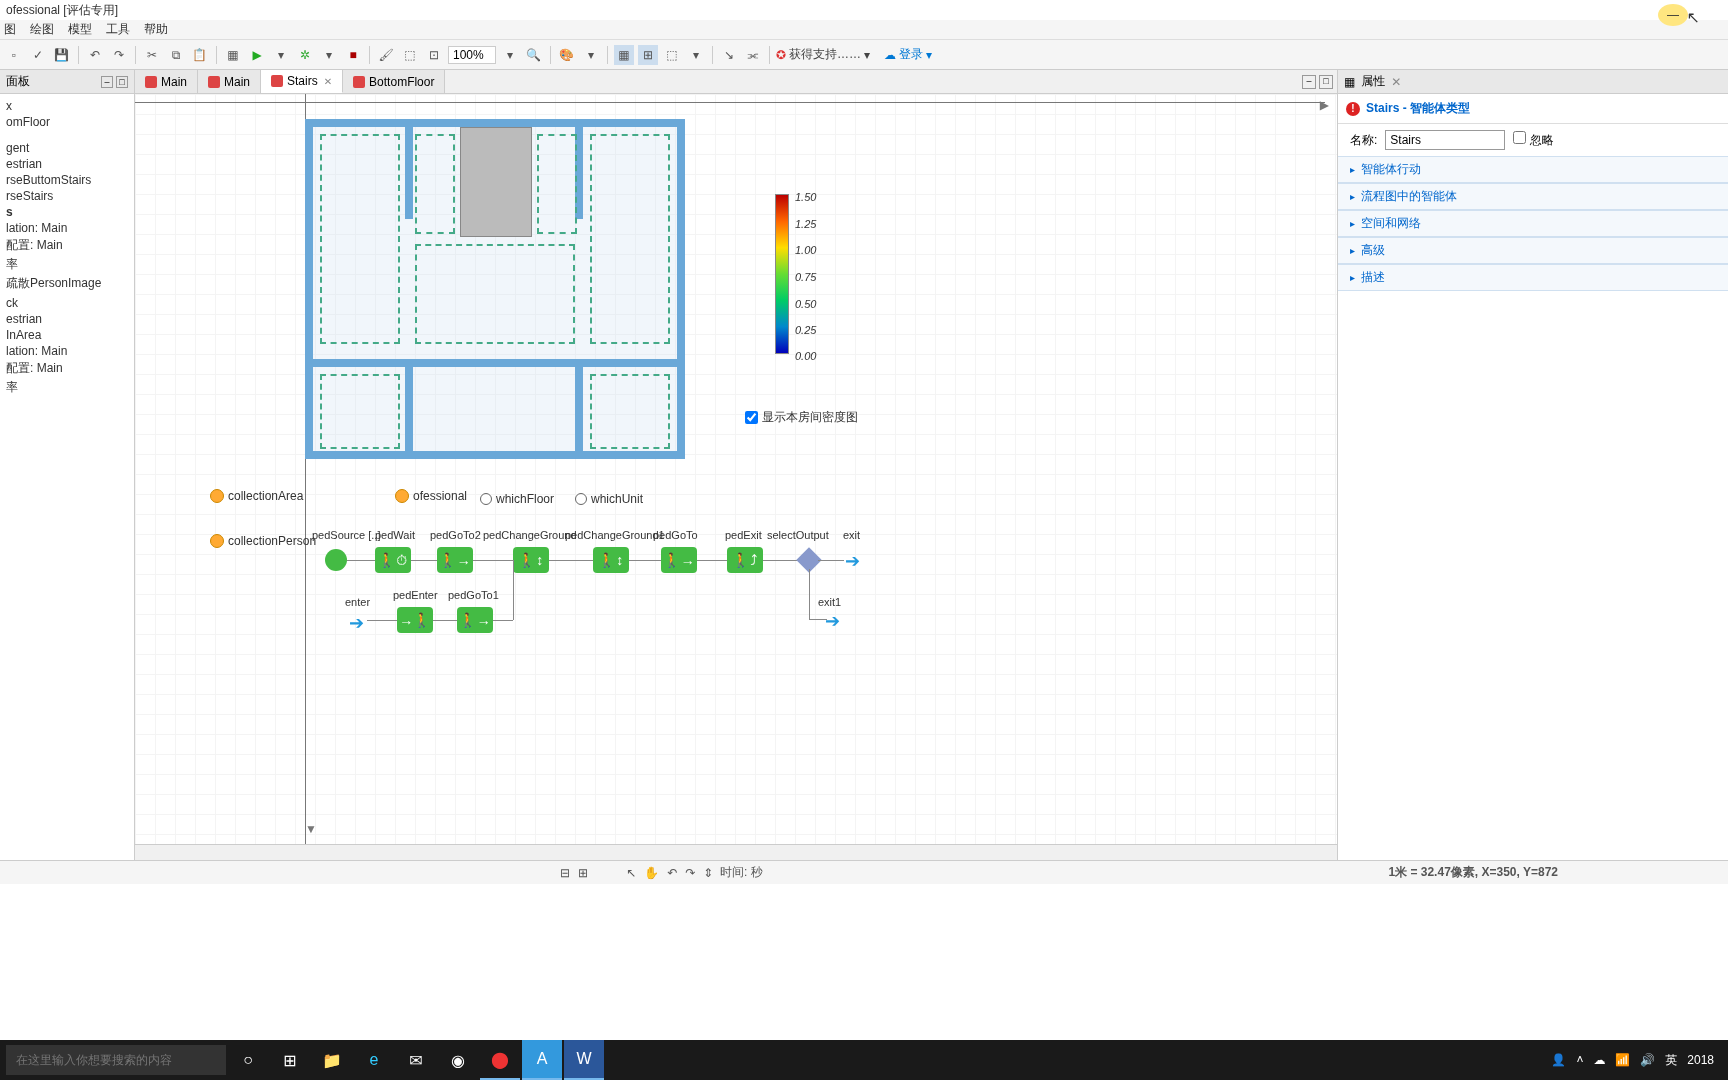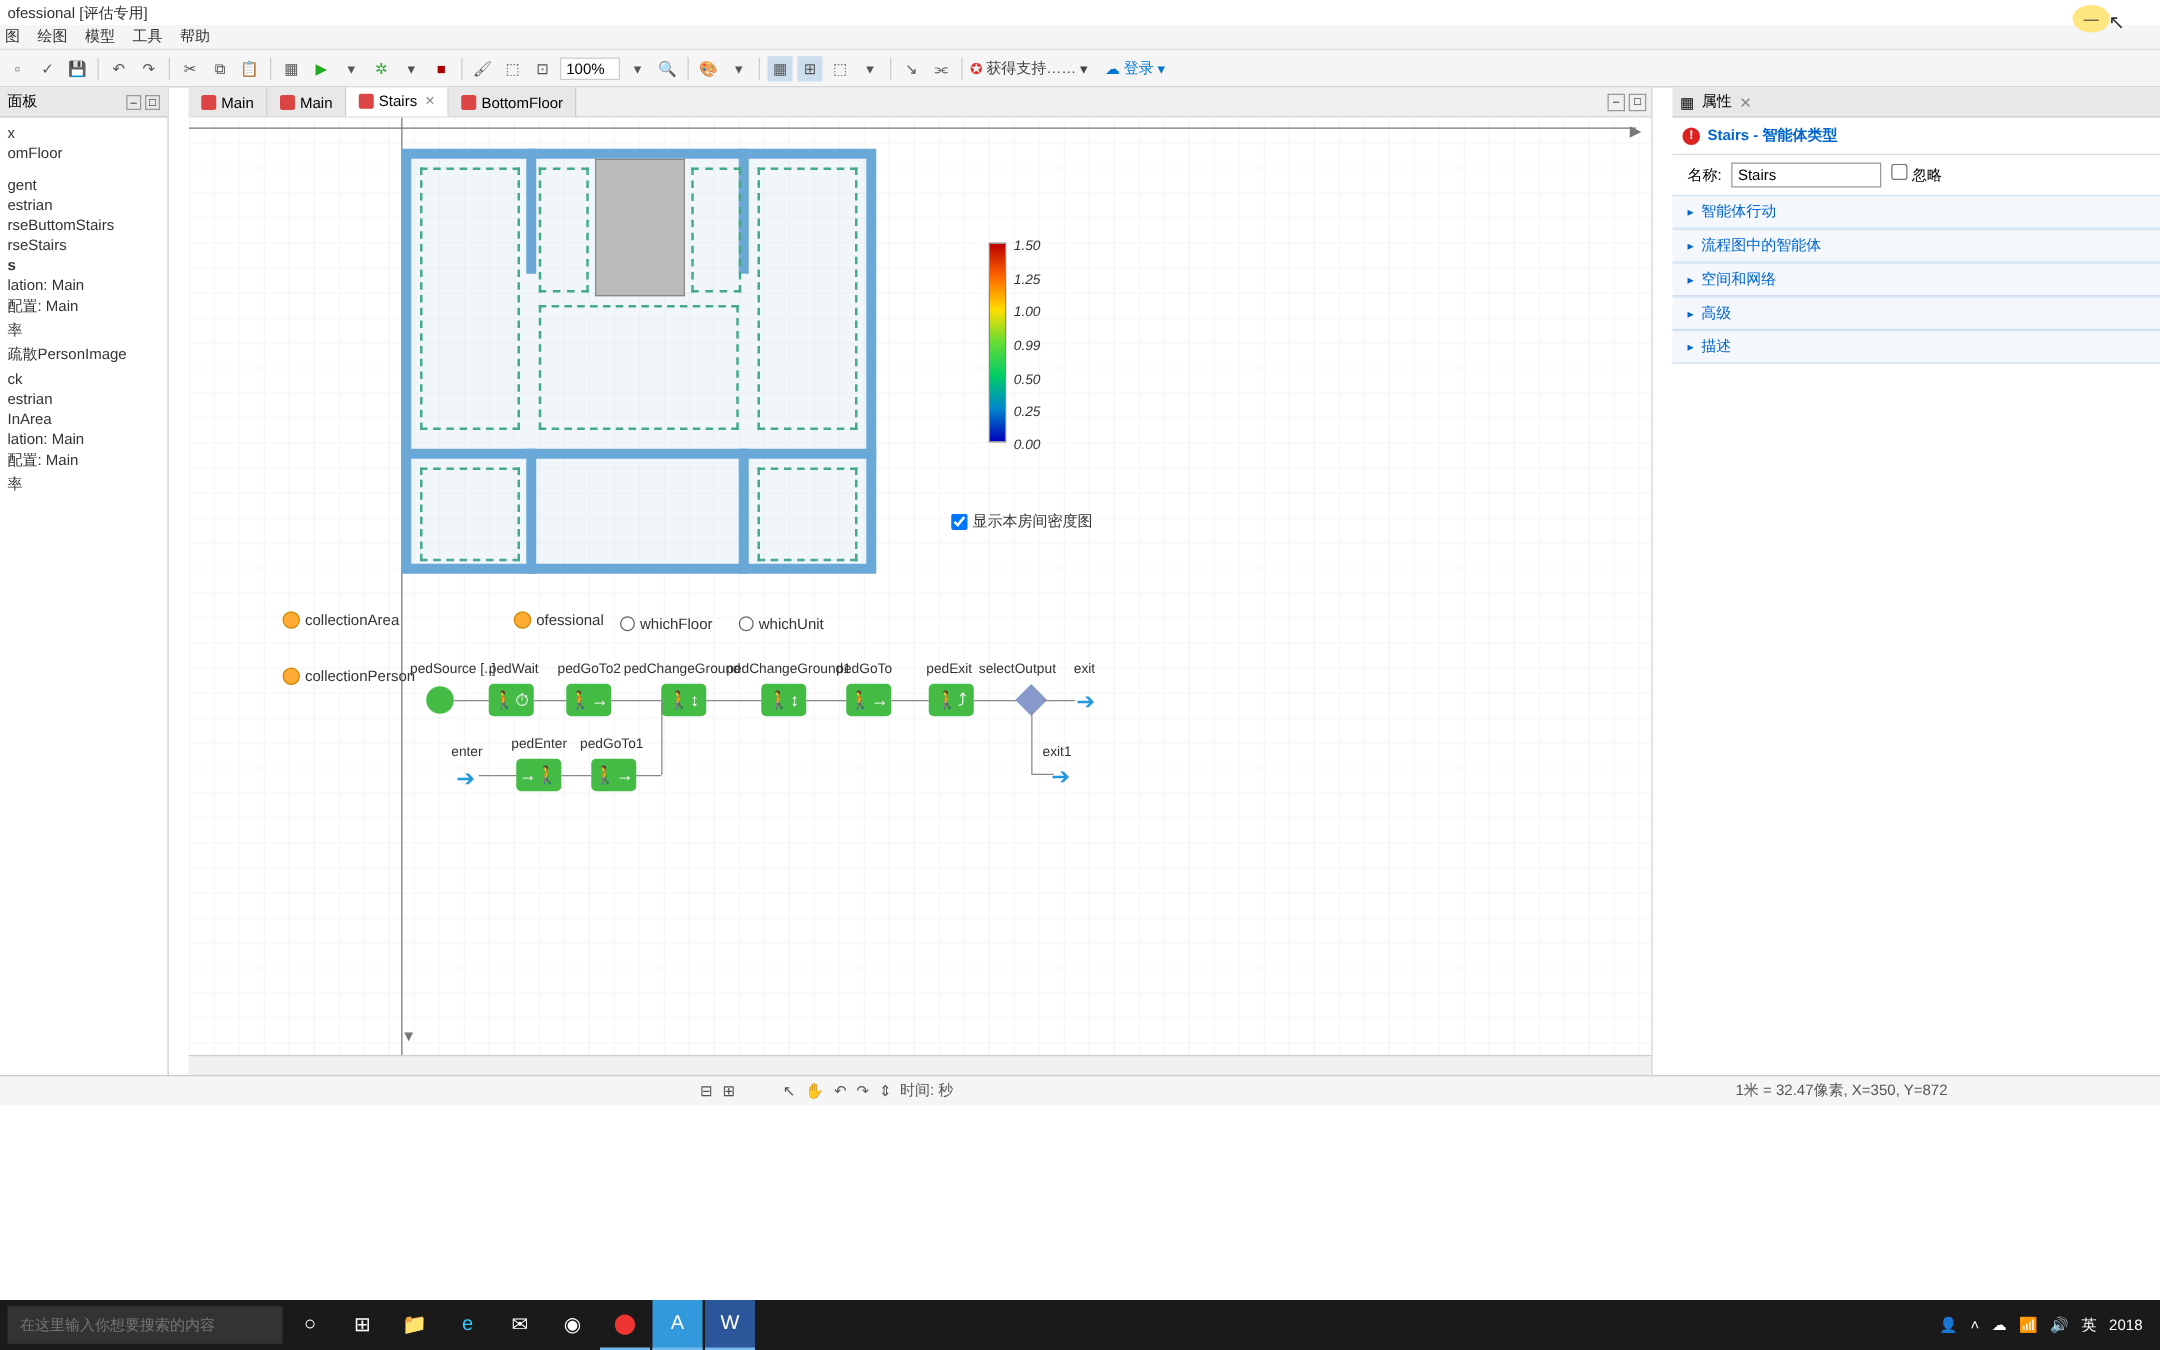--- a/index.html
+++ b/index.html
@@ -6,21 +6,21 @@
 body { background: #fff; overflow: hidden; width: 1728px; height: 1080px; }
 .titlebar { height: 20px; background: #fff; padding: 2px 6px; color: #333; }
 .menubar { height: 20px; background: #f5f5f5; border-bottom: 1px solid #ddd; display: flex; align-items: center; padding: 0 4px; gap: 14px; }
 .menubar span { color: #333; cursor: default; }
 .toolbar { height: 30px; background: #f5f5f5; border-bottom: 1px solid #ccc; display: flex; align-items: center; padding: 0 4px; gap: 4px; }
 .tb-btn { width: 20px; height: 20px; display: flex; align-items: center; justify-content: center; color: #555; }
 .tb-sep { width: 1px; height: 18px; background: #ccc; margin: 0 2px; }
 .zoom { border: 1px solid #ccc; padding: 1px 4px; background: #fff; width: 48px; }
 .support { color: #444; display: flex; align-items: center; gap: 3px; }
 .login { color: #0078d4; display: flex; align-items: center; gap: 3px; }
-.workspace { display: flex; height: 790px; gap: 16px; }
+.workspace { display: flex; height: 790px; }
 .sidebar { width: 135px; border-right: 1px solid #ccc; background: #fff; }
 .panel-header { background: #e8e8e8; border-bottom: 1px solid #ccc; padding: 3px 6px; display: flex; justify-content: space-between; align-items: center; }
 .panel-header .controls { display: flex; gap: 3px; }
 .panel-header .ctrl { width: 12px; height: 12px; border: 1px solid #999; font-size: 9px; text-align: center; line-height: 10px; }
 .tree { padding: 4px 2px; }
 .tree-item { padding: 1px 4px; color: #333; white-space: nowrap; overflow: hidden; }
 .tree-item.bold { font-weight: bold; }
 .editor { flex: 1; display: flex; flex-direction: column; border-right: 1px solid #ccc; }
 .tabs { height: 24px; background: #f0f0f0; border-bottom: 1px solid #ccc; display: flex; align-items: center; position: relative; }
 .tab { height: 23px; padding: 0 10px; display: flex; align-items: center; gap: 4px; border-right: 1px solid #ccc; background: #e8e8e8; }
@@ -51,21 +51,21 @@
 .hscroll { height: 16px; background: #f0f0f0; border-top: 1px solid #ccc; }
 .props { width: 390px; background: #fff; }
 .props-tabs { height: 24px; background: #e8e8e8; border-bottom: 1px solid #ccc; display: flex; align-items: center; padding: 0 6px; gap: 6px; }
 .props-title { padding: 6px 8px; color: #0066cc; font-weight: bold; border-bottom: 1px solid #ddd; display: flex; align-items: center; gap: 6px; }
 .props-title .err { width: 14px; height: 14px; background: #d22; border-radius: 50%; color: #fff; text-align: center; line-height: 14px; font-size: 10px; }
 .prop-row { padding: 6px 12px; display: flex; align-items: center; gap: 8px; }
 .prop-row input[type=text] { border: 1px solid #999; padding: 2px 4px; width: 120px; }
 .section { padding: 4px 12px; border-top: 1px solid #d0e0f0; border-bottom: 1px solid #d0e0f0; background: #f4f8fc; color: #06c; display: flex; align-items: center; gap: 6px; }
 .section::before { content: "▸"; font-size: 10px; color: #06c; }
 .statusbar { height: 24px; border-top: 1px solid #ccc; background: #f5f5f5; display: flex; align-items: center; padding: 0 10px; gap: 20px; color: #555; position: relative; }
-.statusbar .right { position: absolute; right: 170px; }
+.statusbar .right { position: absolute; right: 170px; font-weight: bold; }
 .statusbar .time { position: absolute; left: 720px; }
 .sb-icons { display: flex; gap: 8px; position: absolute; left: 560px; }
 .taskbar { height: 40px; background: #1a1a1a; display: flex; align-items: center; padding: 0 6px; gap: 2px; position: absolute; bottom: 0; left: 0; right: 0; }
 .tb-search { background: #333; color: #999; padding: 6px 10px; width: 220px; height: 30px; border: none; }
 .tb-app { width: 40px; height: 40px; display: flex; align-items: center; justify-content: center; color: #fff; font-size: 16px; }
 .tb-app.active { border-bottom: 2px solid #76b9ed; }
 .tb-tray { margin-left: auto; display: flex; align-items: center; gap: 10px; color: #fff; padding-right: 8px; }
 .min-btn { position: absolute; right: 40px; top: 4px; width: 30px; height: 22px; background: #ffe680; border-radius: 50%; display: flex; align-items: center; justify-content: center; }
 .cursor { position: absolute; right: 28px; top: 8px; font-size: 16px; }
 </style>
@@ -211,21 +211,21 @@
         <div class="fp-room" style="left:110px;top:125px;width:160px;height:100px"></div>
         <div class="fp-room" style="left:15px;top:255px;width:80px;height:75px"></div>
         <div class="fp-room" style="left:285px;top:255px;width:80px;height:75px"></div>
       </div>
 
       <div class="legend">
         <div class="legend-bar"></div>
         <span class="legend-lbl" style="top:-3px">1.50</span>
         <span class="legend-lbl" style="top:24px">1.25</span>
         <span class="legend-lbl" style="top:50px">1.00</span>
-        <span class="legend-lbl" style="top:77px">0.99</span>
+        <span class="legend-lbl" style="top:77px">0.75</span>
         <span class="legend-lbl" style="top:104px">0.50</span>
         <span class="legend-lbl" style="top:130px">0.25</span>
         <span class="legend-lbl" style="top:156px">0.00</span>
       </div>
 
       <div class="density-check">
         <input type="checkbox" checked="" style="">
         <span>显示本房间密度图</span>
       </div>
 

